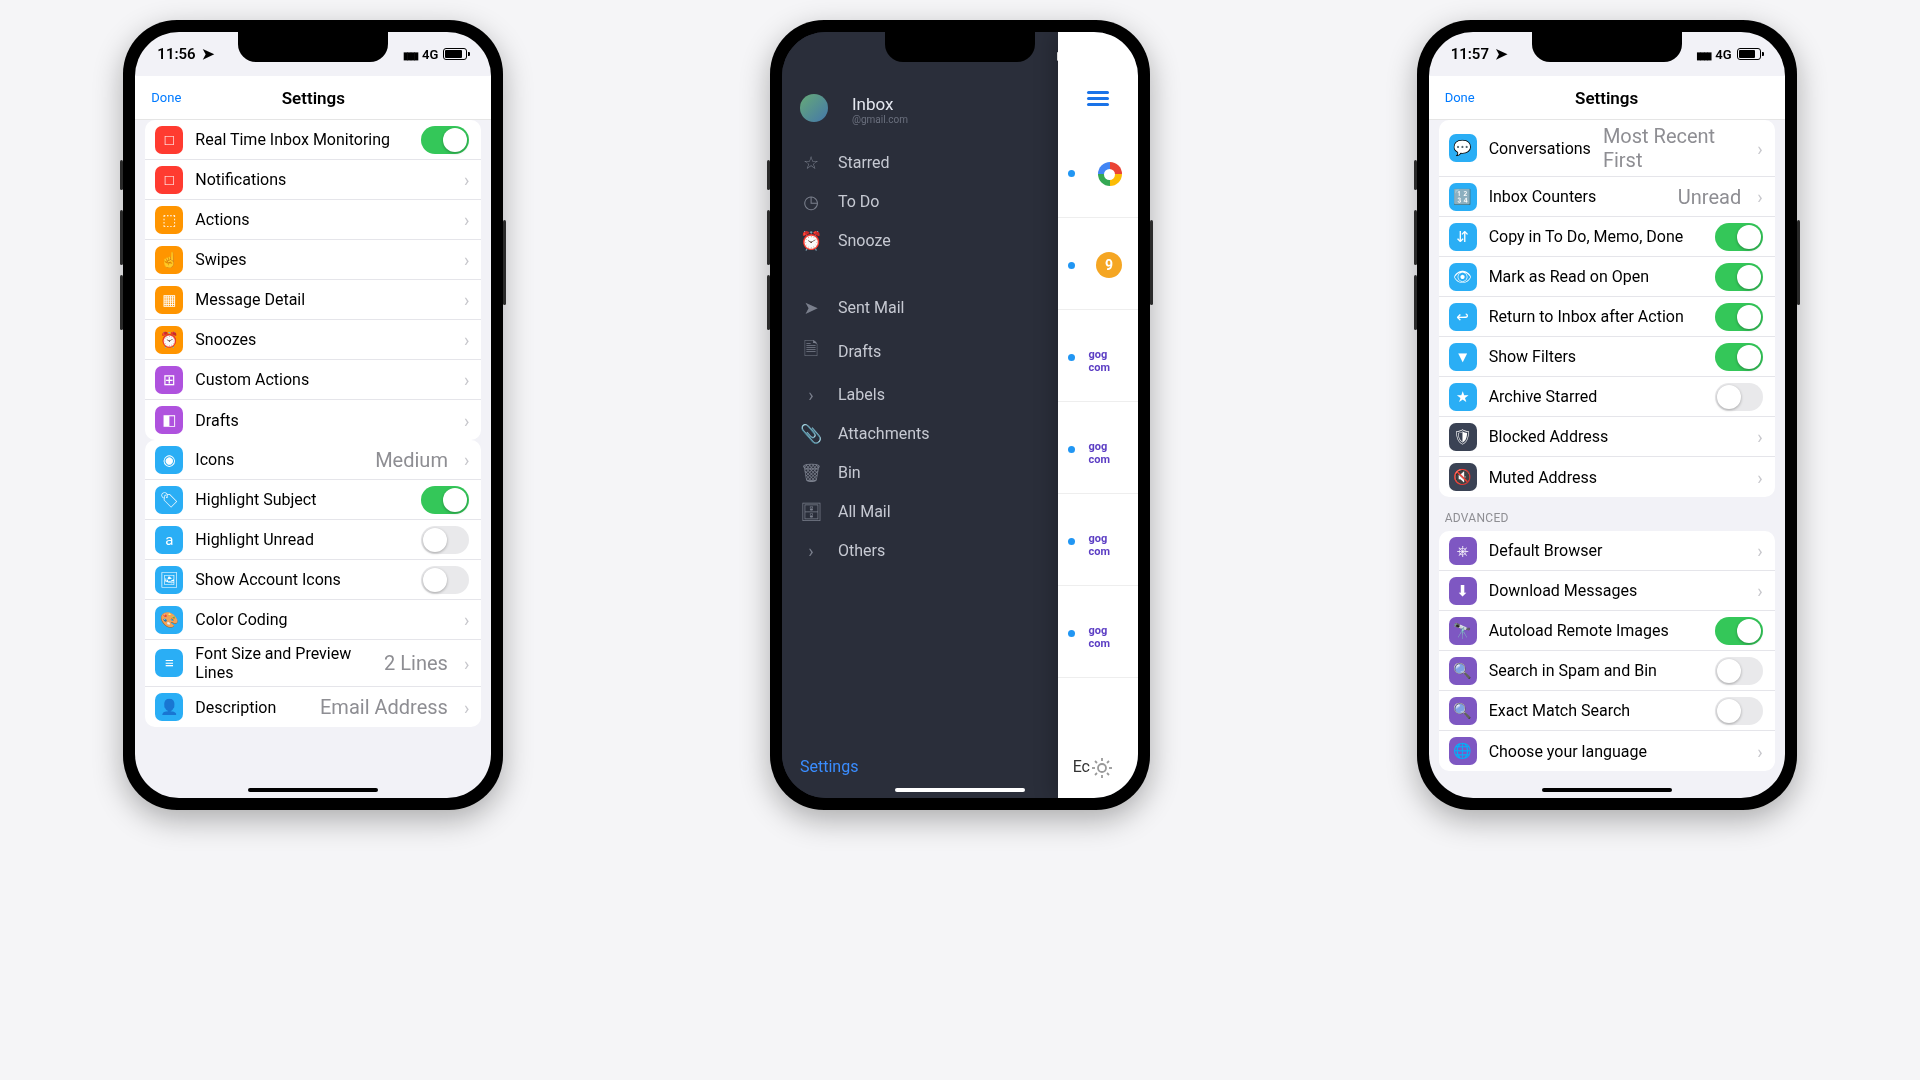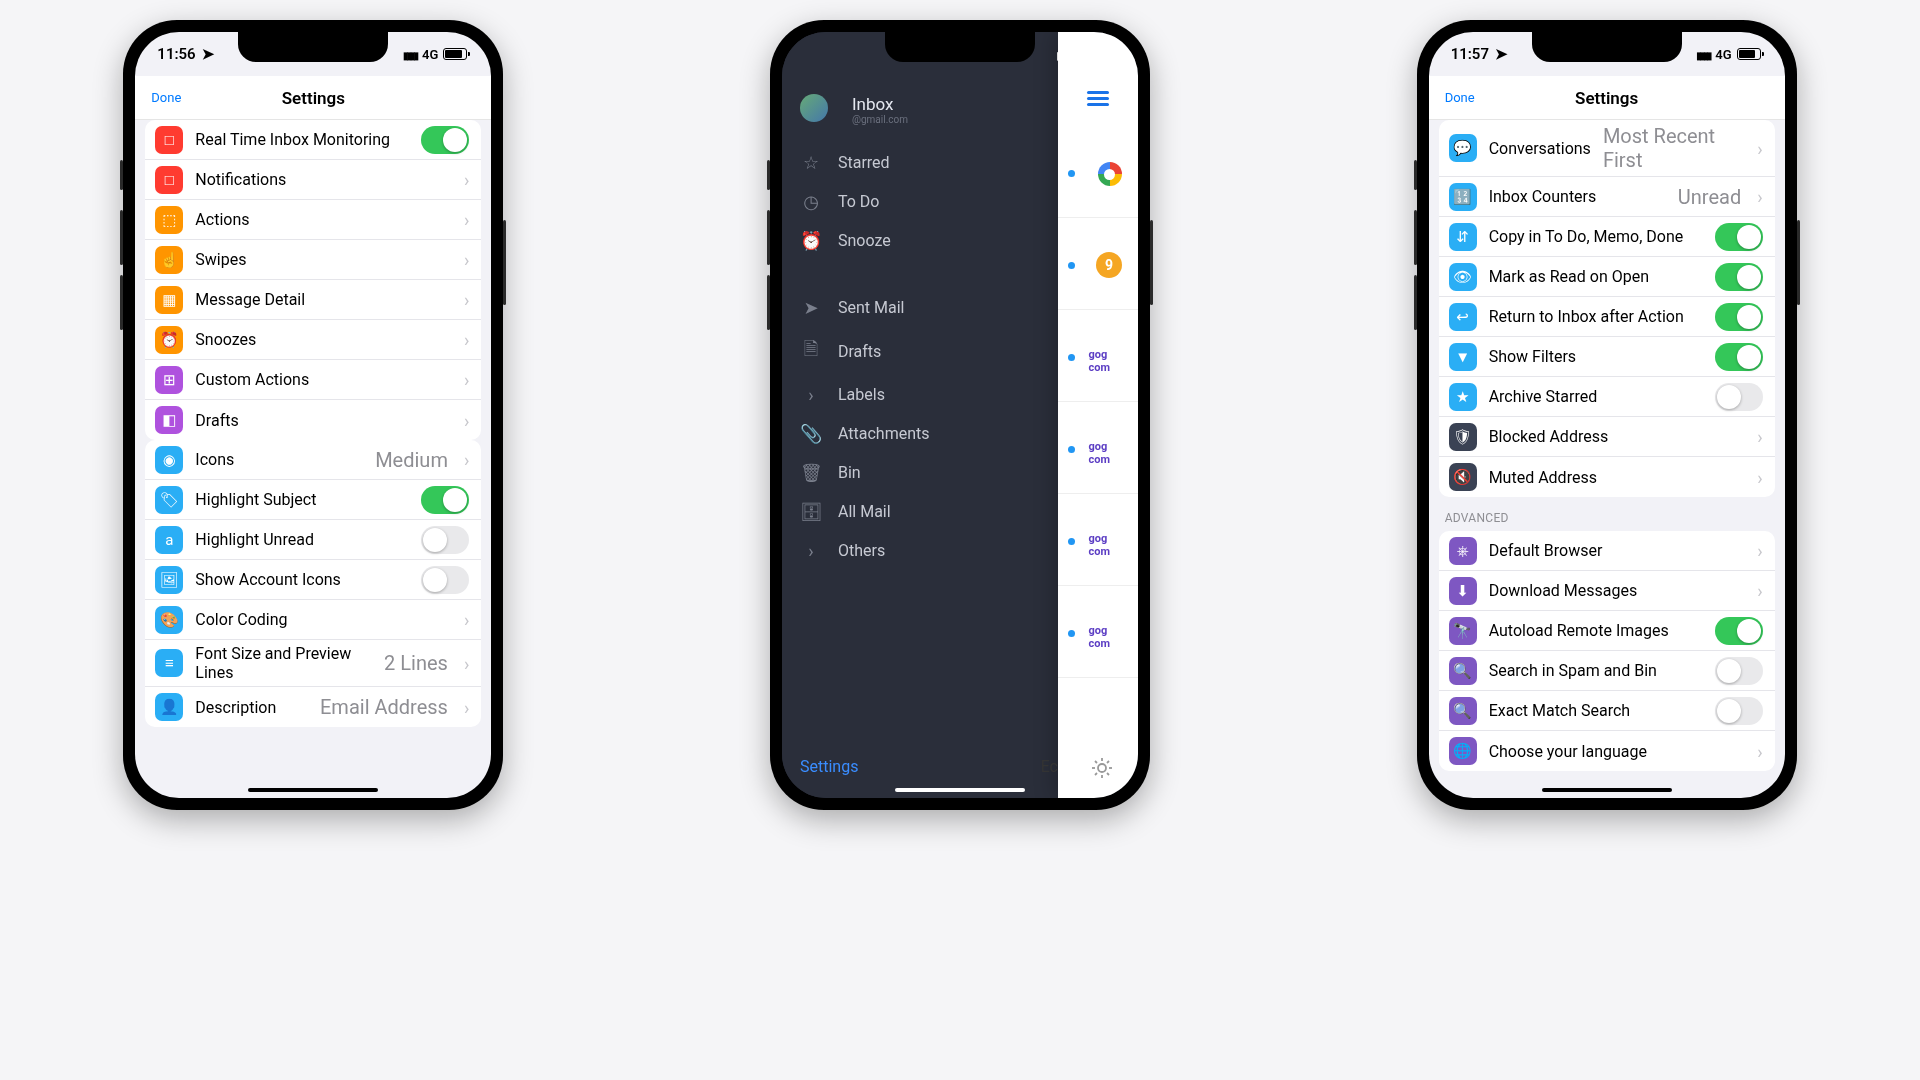--- a/index.html
+++ b/index.html
@@ -405,21 +405,21 @@
           <div class="peek-dot"></div>
           <div class="peek-logo gog" style="white-space:pre-line">gog
 com</div>
         </div>
         <div class="peek-row">
           <div class="peek-dot"></div>
           <div class="peek-logo gog" style="white-space:pre-line">gog
 com</div>
         </div>
       </div>
-      <div style="position:absolute;bottom:22px;right:80px;font-size:16px;color:#333">Ec</div>
+      <div style="position:absolute;bottom:22px;right:48px;font-size:16px;color:#333">Ec</div>
       <svg class="sun-icon" viewBox="0 0 24 24" fill="none" stroke="#999" stroke-width="1.8">
           <circle cx="12" cy="12" r="4"></circle>
           <line x1="12" y1="2" x2="12" y2="5"></line>
           <line x1="12" y1="19" x2="12" y2="22"></line>
           <line x1="2" y1="12" x2="5" y2="12"></line>
           <line x1="19" y1="12" x2="22" y2="12"></line>
           <line x1="5" y1="5" x2="7" y2="7"></line>
           <line x1="17" y1="17" x2="19" y2="19"></line>
           <line x1="5" y1="19" x2="7" y2="17"></line>
           <line x1="17" y1="7" x2="19" y2="5"></line>

